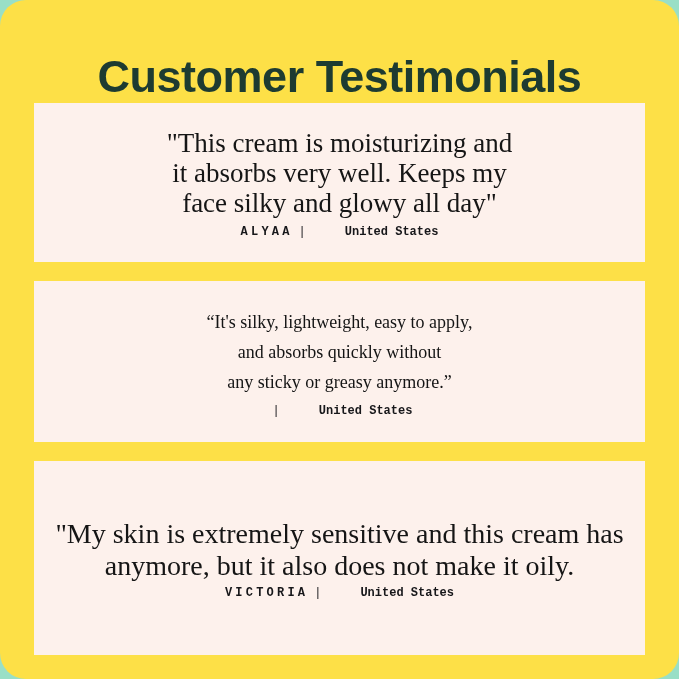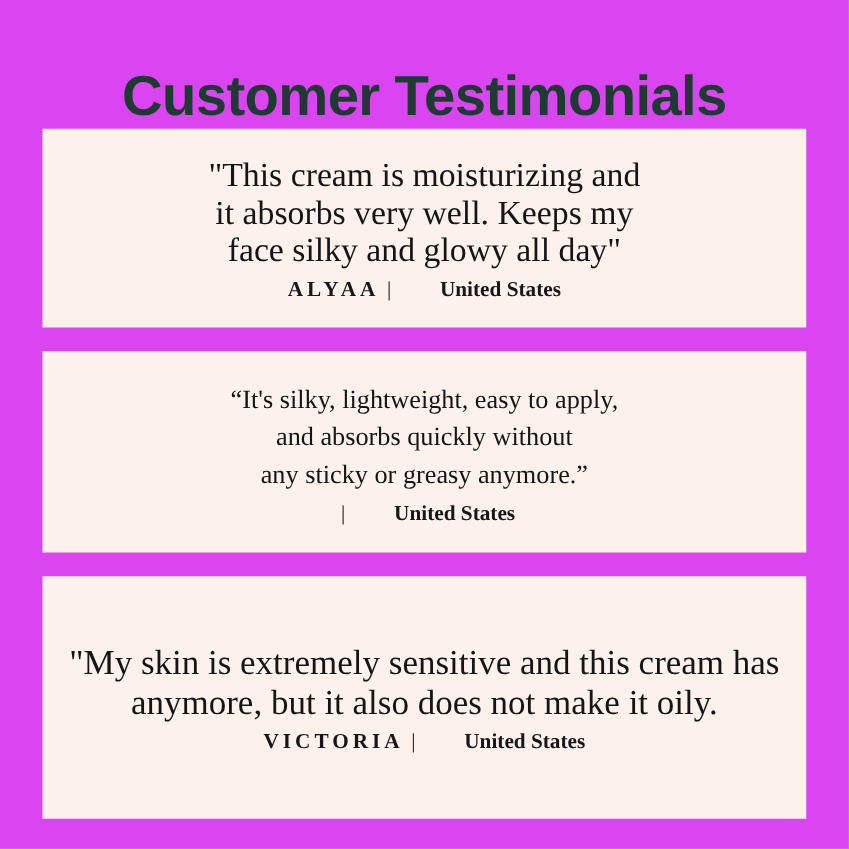--- a/index.html
+++ b/index.html
@@ -10,22 +10,23 @@
     width: 679px;
     height: 679px;
     overflow: hidden;
     background: #99dfc6;
     font-family: "Liberation Sans", sans-serif;
   }
   #page {
     position: relative;
     width: 679px;
     height: 679px;
-    background: #d946ef;
+    background: #fde047;
     box-sizing: border-box;
+    border-radius: 26px;
   }
   #page-title {
     position: absolute;
     top: 22px;
     left: 0;
     width: 679px;
     text-align: center;
     font-family: "Liberation Sans", sans-serif;
     font-weight: bold;
     font-size: 45px;
@@ -53,29 +54,29 @@
   .testimonial-card.card-2 { height: 161px; padding: 14px 20px 12px; }
   .testimonial-card.card-3 { height: 194px; padding: 22px 8px 20px; }
 
   .quote-text {
     font-family: "Liberation Serif", "DejaVu Serif", serif;
     color: #151515;
     text-align: center;
     margin: 0;
   }
   .card-1 .quote-text { font-size: 27px; line-height: 30px; }
-  .card-2 .quote-text { font-size: 21px; line-height: 30px; }
+  .card-2 .quote-text { font-size: 18px; line-height: 30px; }
   .card-3 .quote-text { font-size: 28px; line-height: 32px; }
 
   .quote-line { display: block; white-space: nowrap; }
 
   .attribution {
     margin-top: 7px;
-    font-family: Liberation Serif, serif;
-    font-size: 17px;
+    font-family: Liberation Mono, monospace;
+    font-size: 12px;
     color: #17171a;
     text-align: center;
     white-space: nowrap;
     display: flex;
     align-items: flex-end;
     justify-content: center;
   }
   .card-3 .attribution { margin-top: 4px; }
   .attr-name {
     font-weight: bold;

